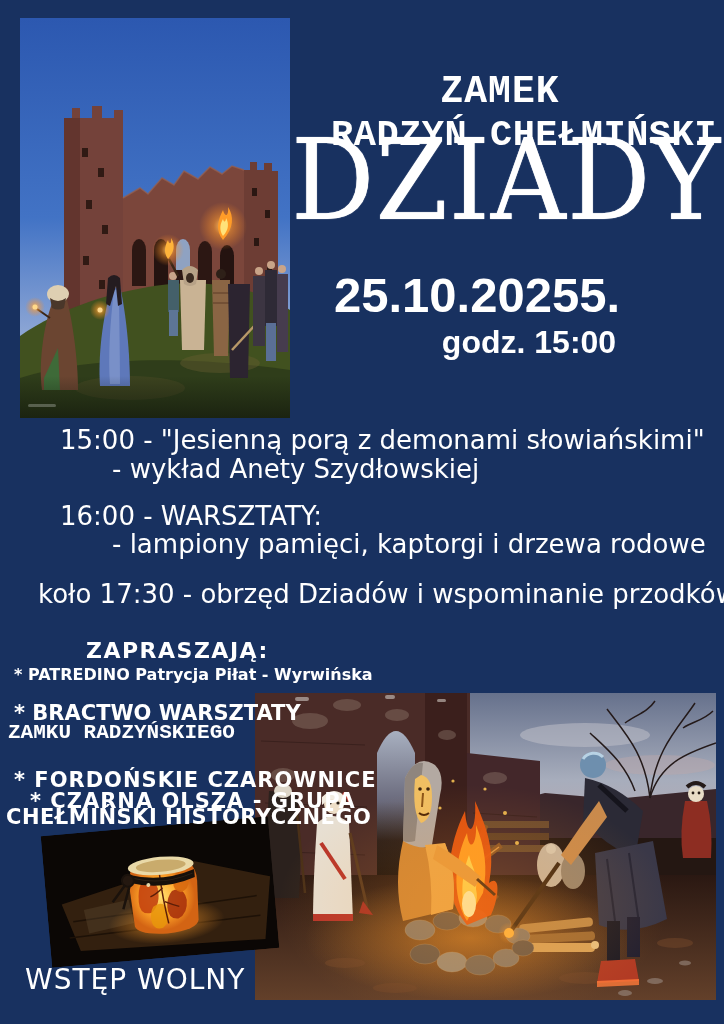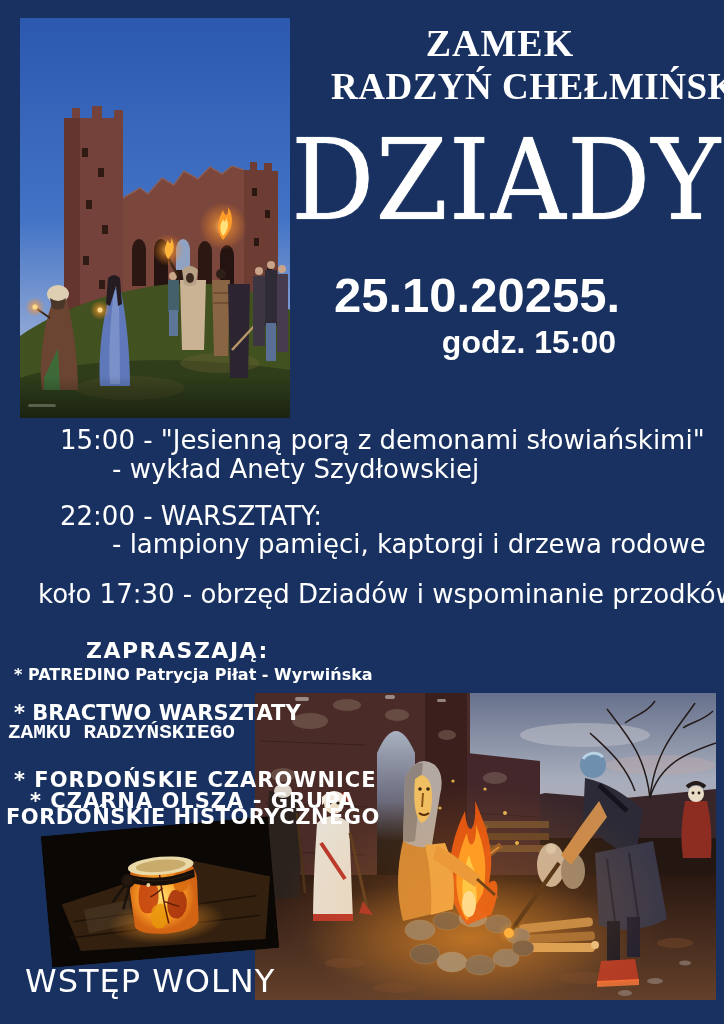--- a/index.html
+++ b/index.html
@@ -2,21 +2,21 @@
 <html><head>
 <meta charset="utf-8">
 <style>
   html,body{margin:0;padding:0;}
   body{
     width:724px;height:1024px;position:relative;overflow:hidden;
     background:#183160;
     font-family:"DejaVu Sans",sans-serif;
   }
   .txt{position:absolute;color:#ffffff;white-space:nowrap;z-index:5;line-height:1.05;}
-  .hdr{font-family:Liberation Serif, serif;font-weight:bold;}
+  .hdr{font-family:Liberation Mono, monospace;font-weight:bold;margin-top:48px;}
   #hdr1{left:300px;top:24px;width:400px;text-align:center;font-size:38px;letter-spacing:1px;}
   #hdr2{left:331px;top:68px;font-size:37px;letter-spacing:.5px;}
   #title{
     left:291px;top:124px;font-family:"DejaVu Serif",serif;font-size:112px;line-height:1;
     letter-spacing:1px;transform:scaleX(.93);transform-origin:left top;
     text-shadow:0 0 1px #fff;
   }
   #date{left:334px;top:270px;width:390px;text-align:left;font-size:49px;font-weight:bold;font-family:"Liberation Sans",sans-serif;}
   #time{left:334px;top:326px;width:390px;text-align:center;font-size:32px;font-weight:bold;font-family:"Liberation Sans",sans-serif;}
   .sched{font-size:26px;}
@@ -26,21 +26,21 @@
   #s3{left:112px;top:531px;}
   #s4{left:38px;top:581px;}
   #invh{left:86px;top:639px;font-size:22px;font-weight:bold;letter-spacing:1.5px;}
   .inv{font-weight:bold;font-size:21px;}
   #inv0{left:14px;top:667px;font-size:16px;}
   #inv1{left:14px;top:702px;}
   #inv2{left:8px;top:722px;font-family:Liberation Mono, monospace;}
   #inv3{left:14px;top:769px;letter-spacing:1px;}
   #inv4{left:14px;top:790px;letter-spacing:1px;margin-left:16px;}
   #inv5{left:6px;top:806px;letter-spacing:.5px;}
-  #admission{left:25px;top:965px;font-size:32px;letter-spacing:1px;}
+  #admission{left:25px;top:965px;font-size:28px;letter-spacing:1px;}
   .photo{position:absolute;overflow:hidden;}
   #castle{left:20px;top:18px;width:270px;height:400px;z-index:1;}
   #bonfire{left:255px;top:693px;width:461px;height:307px;z-index:1;}
   #lantern{left:46px;top:826px;width:228px;height:132px;z-index:2;transform:rotate(-5deg);}
   .photo svg{display:block;width:100%;height:100%;}
 </style>
 </head>
 <body style="background: rgb(24, 49, 96);">
 
 <div class="photo" id="castle">
@@ -148,31 +148,31 @@
 </div>
 
 <div class="txt hdr" id="hdr1">ZAMEK</div>
 <div class="txt hdr" id="hdr2">RADZYŃ CHEŁMIŃSKI</div>
 <div class="txt" id="title">DZIADY</div>
 <div class="txt" id="date">25.10.20255.</div>
 <div class="txt" id="time">godz. 15:00</div>
 
 <div class="txt sched" id="s0">15:00 - "Jesienną porą z demonami słowiańskimi"</div>
 <div class="txt sched" id="s1">- wykład Anety Szydłowskiej</div>
-<div class="txt sched" id="s2">22:00 - WARSZTATY:</div>
+<div class="txt sched" id="s2">16:00 - WARSZTATY:</div>
 <div class="txt sched" id="s3">- lampiony pamięci, kaptorgi i drzewa rodowe</div>
 <div class="txt sched" id="s4">koło 17:30 - obrzęd Dziadów i wspominanie przodków</div>
 
 <div class="txt" id="invh">ZAPRASZAJĄ:</div>
 <div class="txt inv" id="inv0">* PATREDINO Patrycja Piłat - Wyrwińska</div>
 <div class="txt inv" id="inv1">* BRACTWO WARSZTATY</div>
 <div class="txt inv" id="inv2">ZAMKU RADZYŃSKIEGO</div>
 <div class="txt inv" id="inv3">* FORDOŃSKIE CZAROWNICE</div>
 <div class="txt inv" id="inv4">* CZARNA OLSZA - GRUPA</div>
-<div class="txt inv" id="inv5">FORDOŃSKIE HISTORYCZNEGO</div>
+<div class="txt inv" id="inv5">CHEŁMIŃSKI HISTORYCZNEGO</div>
 
 <div class="photo" id="bonfire">
 <svg viewBox="0 0 461 307">
   <defs>
     <linearGradient id="bsky" x1="0" y1="0" x2="0" y2="1">
       <stop offset="0" stop-color="#66718c"></stop>
           <stop offset=".6" stop-color="#a7adbc"></stop>
       <stop offset="1" stop-color="#b9aab0"></stop>
     </linearGradient>
     <linearGradient id="bground" x1="0" y1="0" x2="0" y2="1">

